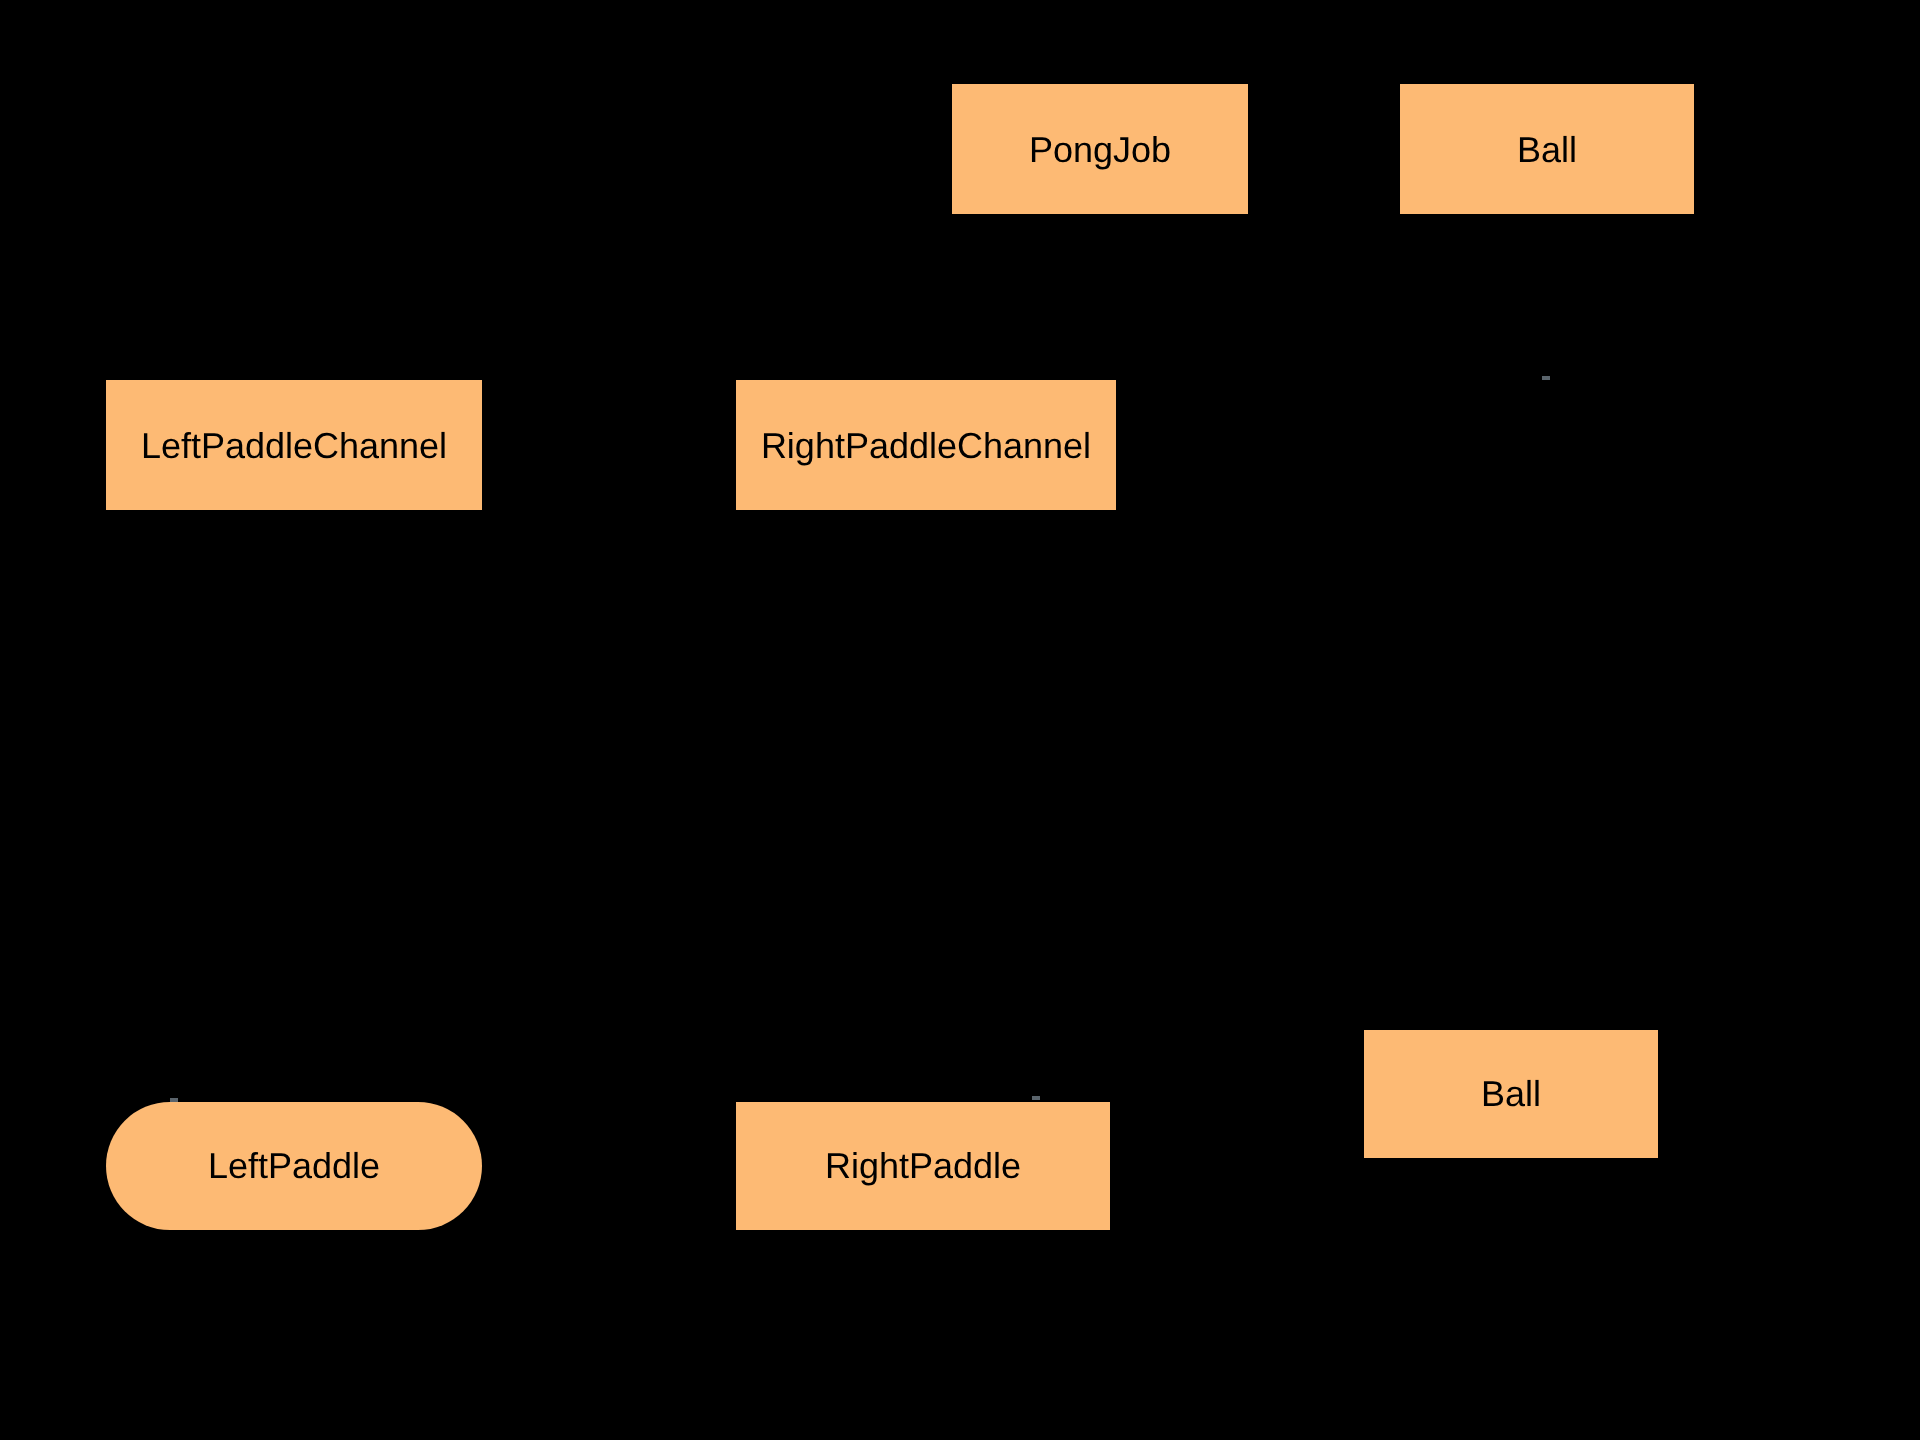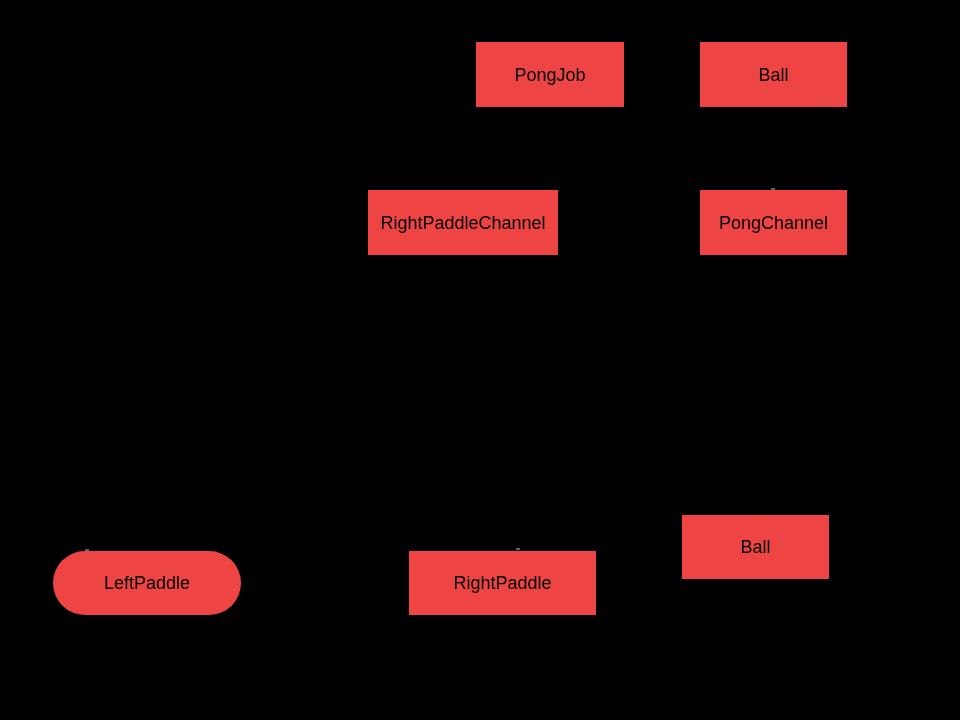--- a/index.html
+++ b/index.html
@@ -15,36 +15,36 @@
     font-family: "Liberation Sans", sans-serif;
   }
   .canvas {
     position: absolute;
     inset: 0;
     width: 960px;
     height: 720px;
   }
   .node {
     position: absolute;
-    background: #ef4444;
+    background: #fdba74;
     color: #000000;
     display: flex;
     align-items: center;
     justify-content: center;
     font-size: 18px;
     line-height: 1;
     white-space: nowrap;
   }
   .node-pong-job            { left: 476px; top: 42px;  width: 148px; height: 65px; }
   .node-ball-top            { left: 700px; top: 42px;  width: 147px; height: 65px; }
   .node-left-paddle-channel { left: 53px;  top: 190px; width: 188px; height: 65px; }
   .node-right-paddle-channel{ left: 368px; top: 190px; width: 190px; height: 65px; text-align: center; }
   .node-pong-channel        { left: 700px; top: 190px; width: 147px; height: 65px; }
   .node-left-paddle         { left: 53px;  top: 551px; width: 188px; height: 64px; border-radius: 32px; }
-  .node-right-paddle        { left: 368px; top: 551px; width: 187px; height: 64px; margin-left: 41px; }
+  .node-right-paddle        { left: 368px; top: 551px; width: 187px; height: 64px; }
   .node-ball-bottom         { left: 682px; top: 515px; width: 147px; height: 64px; }
 
   .artifact {
     position: absolute;
     width: 4px;
     height: 2px;
     background: #5a646c;
   }
   .artifact-1 { left: 85px;  top: 549px; }
   .artifact-2 { left: 516px; top: 548px; }
@@ -56,28 +56,28 @@
 <div class="canvas">
 
   <div class="node node-pong-job">
     <span>PongJob</span>
   </div>
 
   <div class="node node-ball-top">
     <span>Ball</span>
   </div>
 
+  <div class="node node-left-paddle-channel">
+    <span>LeftPaddleChannel</span>
+  </div>
 
   <div class="node node-right-paddle-channel">
     <span>RightPaddleChannel</span>
   </div>
 
-  <div class="node node-pong-channel">
-    <span>PongChannel</span>
-  </div>
 
   <div class="node node-left-paddle">
     <span>LeftPaddle</span>
   </div>
 
   <div class="node node-right-paddle">
     <span>RightPaddle</span>
   </div>
 
   <div class="node node-ball-bottom">

